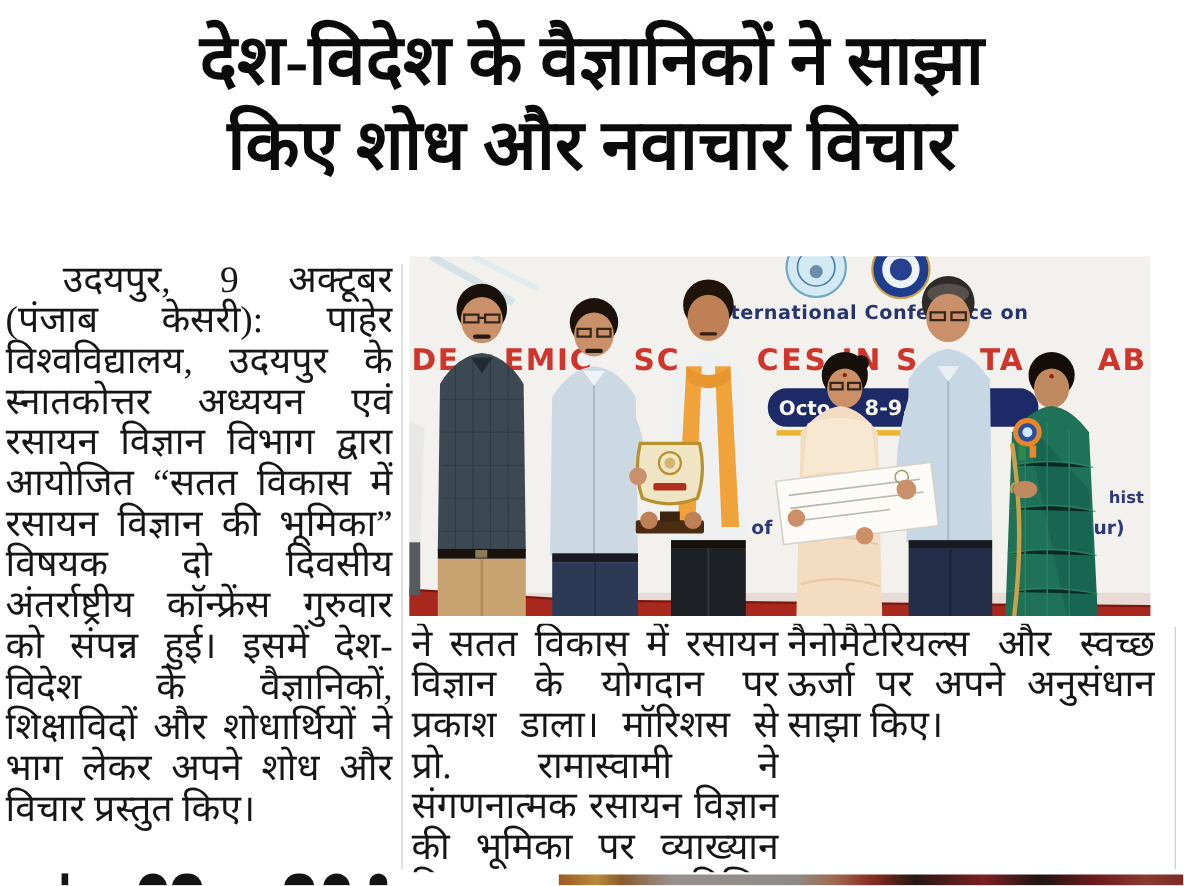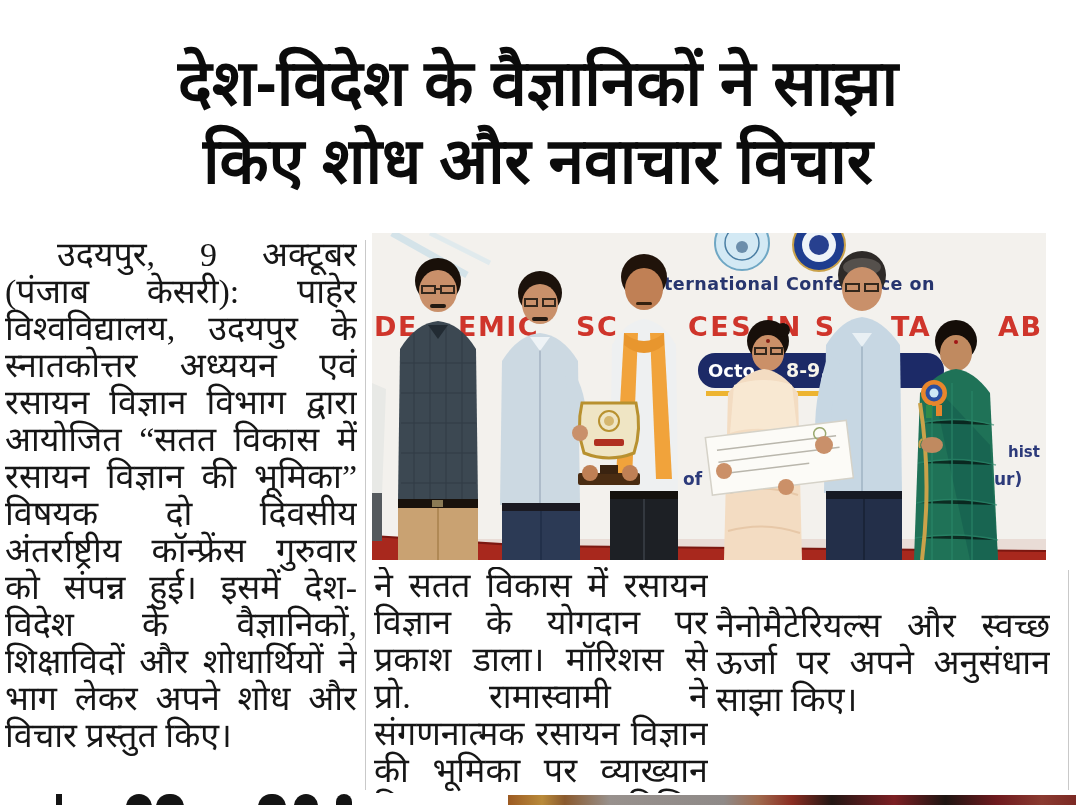--- a/index.html
+++ b/index.html
@@ -3,24 +3,23 @@
 <meta charset="utf-8">
 <style>
   * { margin:0; padding:0; box-sizing:border-box; }
   html,body { background:#ffffff; }
   .page {
     position:relative; width:1076px; height:805px; background:#ffffff;
     overflow:hidden; font-family:"DejaVu Sans", sans-serif; color:#0b0b0b;
   }
   .headline {
     position:absolute; left:0; top:16px; width:1076px; text-align:center;
-    font-family:Liberation Sans, sans-serif;
+    font-family:Liberation Serif, serif;
     font-weight:800; font-size:64px; line-height:78px; color:#0b0b0b;
     letter-spacing:0px;
-    margin-top:28px;
   }
   .subheadline {
     position:absolute; left:0; top:180px; width:1076px; text-align:center;
     font-family:"Liberation Serif","DejaVu Serif",serif;
     font-weight:700; font-size:29px; line-height:36px; color:#111;
   }
   .bodytext {
     font-family:"Liberation Serif","DejaVu Serif",serif;
     font-size:34px; line-height:37px; text-align:justify; color:#161616;
   }
@@ -233,21 +232,21 @@
       <circle cx="414" cy="254" r="8" fill="#cb9068"></circle>
       <circle cx="452" cy="212" r="9" fill="#c9906a"></circle>
     </svg>
   </div>
 
   <div class="col-mid bodytext">
     <p style="text-indent:0;">ने सतत विकास में रसायन विज्ञान के योगदान पर प्रकाश डाला। मॉरिशस से प्रो. रामास्वामी ने संगणनात्मक रसायन विज्ञान की भूमिका पर व्याख्यान दिया। विभिन्न विश्वविद्यालयों के प्रोफेसरों ने</p>
   </div>
 
   <div class="col-right bodytext">
-    <p style="text-indent:0;margin-top:40px;">नैनोमैटेरियल्स और स्वच्छ ऊर्जा पर अपने अनुसंधान साझा किए।</p>
+    <p style="text-indent:0;">नैनोमैटेरियल्स और स्वच्छ ऊर्जा पर अपने अनुसंधान साझा किए।</p>
   </div>
 
   <div class="cutoff-strip">
     <div class="frag frag-bar"></div>
     <div class="frag frag-b1"></div>
     <div class="frag frag-b2"></div>
     <div class="frag frag-b3"></div>
     <div class="frag frag-b4"></div>
     <div class="frag frag-b5"></div>
   </div>

